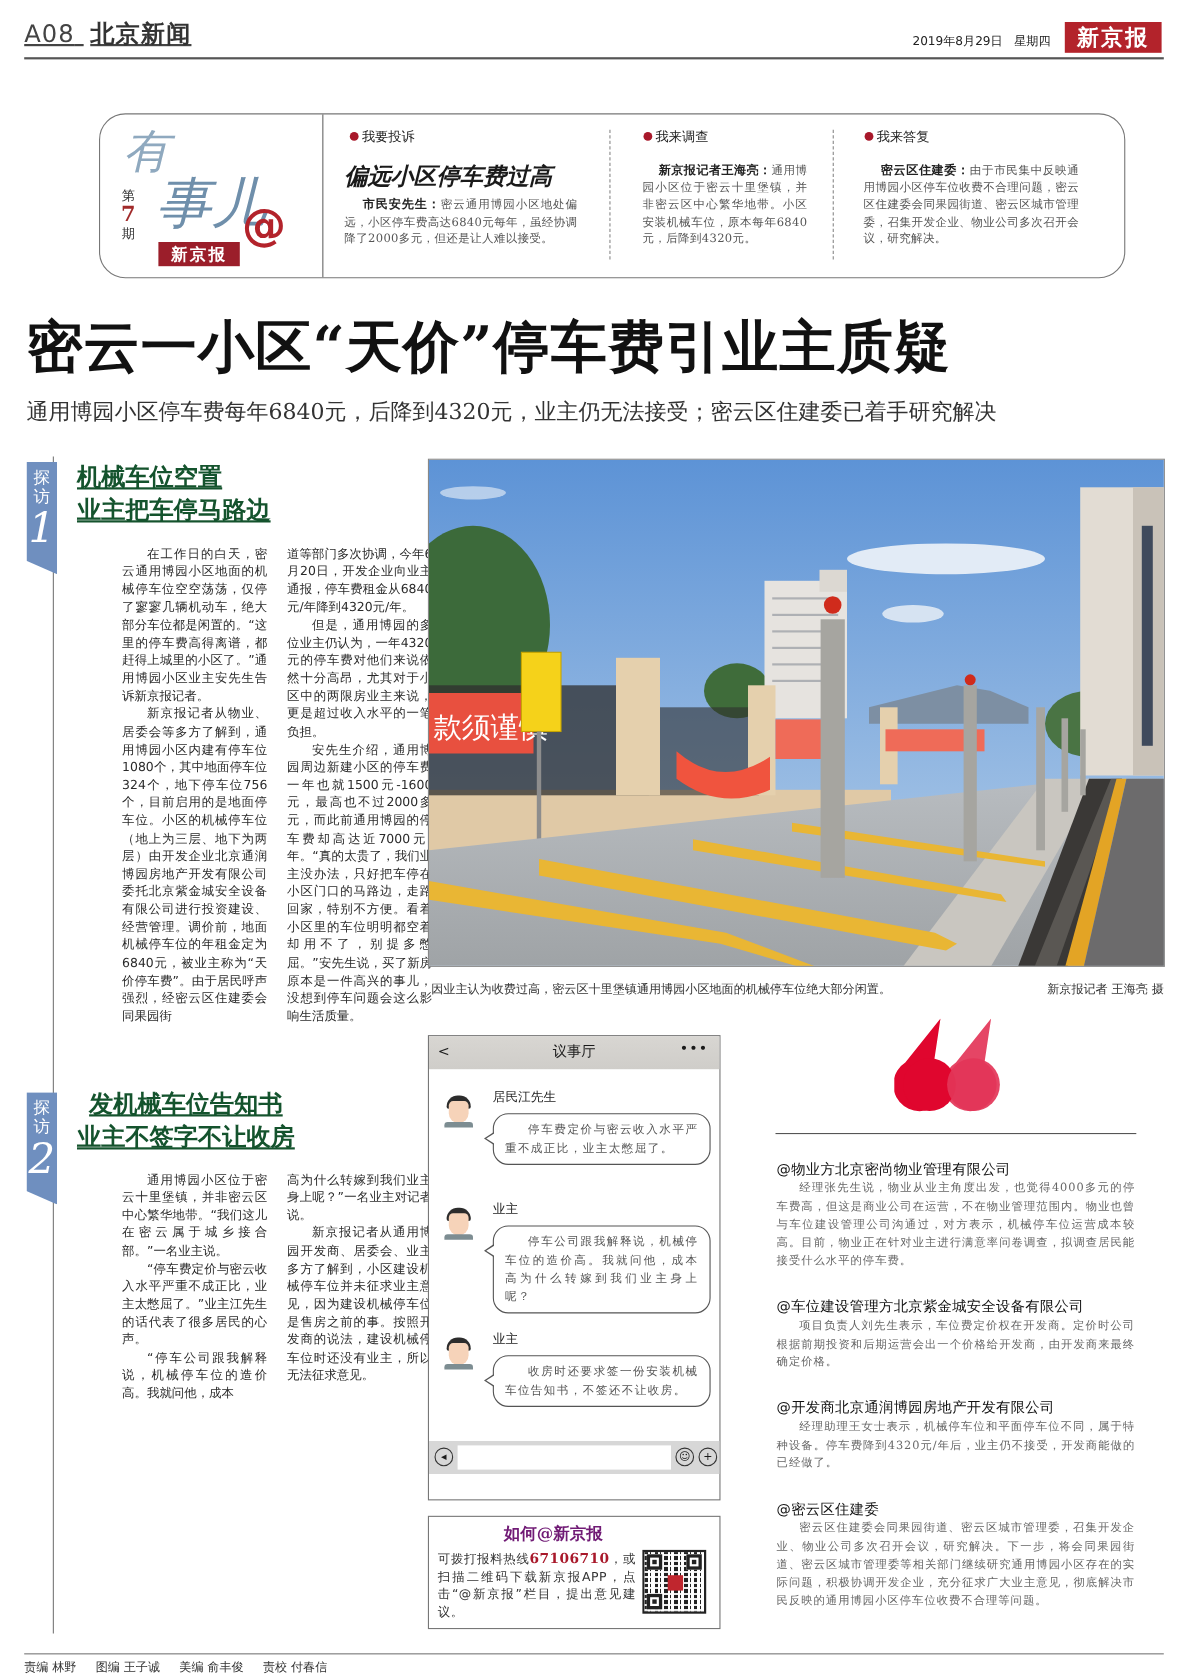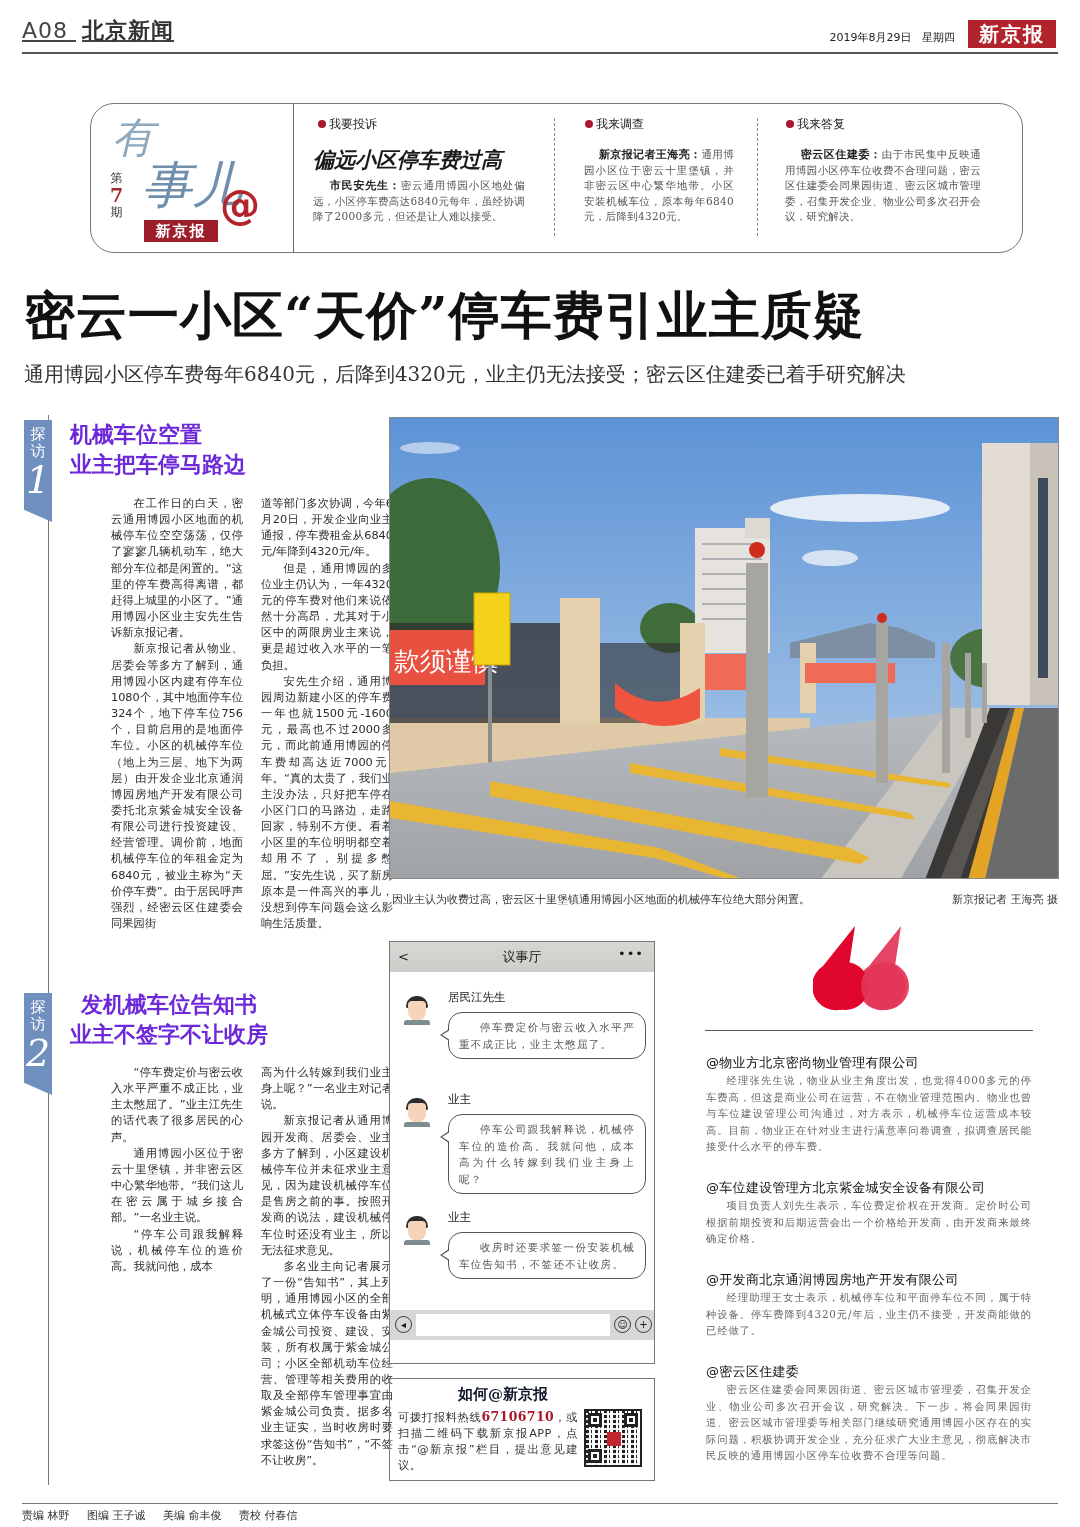--- a/index.html
+++ b/index.html
@@ -32,21 +32,21 @@
 
   
   .headline { left: 24px; top: 282px; font-size: 51px; font-weight: bold; letter-spacing: 1px; color: #111; white-space: nowrap; }
   .subhead { left: 24px; top: 361px; font-size: 20px; color: #333; white-space: nowrap; }
 
   
   .tag { width: 28px; background: #6f8fbf; color: #fff; text-align: center; font-family: "DejaVu Sans", sans-serif; font-size: 15px; line-height: 17px; padding-top: 6px; }
   .tag .num { font-size: 38px; font-style: italic; font-family: "DejaVu Serif", serif; line-height: 40px; display: block; }
   .tag::after { content: ""; }
   .lcol-rule { left: 48px; width: 1px; background: #777; }
-  .sec-title { left: 70px; font-size: 22px; font-weight: bold; line-height: 30px; color: #6d28d9; }
+  .sec-title { left: 70px; font-size: 22px; font-weight: bold; line-height: 30px; color: #14532d; text-decoration: underline; }
   .body-col { font-family: "DejaVu Sans", sans-serif; font-size: 11.3px; line-height: 16.15px; color: #2a2a2a; text-align: justify; width: 132px; margin-left: 42px; }
   .body-col p { text-indent: 2em; }
   .body-col p.cont { text-indent: 0; }
 
   
   .photo { left: 389px; top: 417px; width: 670px; height: 462px; border: 1px solid #888; overflow: hidden; }
   .caption { left: 392px; top: 892px; font-family: "DejaVu Sans", sans-serif; font-size: 11px; color: #333; }
   .credit { right: 22px; top: 892px; font-family: "DejaVu Sans", sans-serif; font-size: 11px; color: #333; }
   .chat-full { left: 389px; top: 941px; width: 266px; height: 423px; border: 1px solid #777; background: #fff; }
   .chat-head { height: 30px; background: linear-gradient(#d8d6d2, #cfcdc9); text-align: center; font-family: "DejaVu Sans", sans-serif; font-size: 13px; line-height: 30px; position: relative; }
@@ -61,21 +61,21 @@
   .bubble { position: absolute; left: 58px; width: 198px; border: 1.2px solid #555; border-radius: 14px; padding: 6px 10px; font-size: 10.5px; line-height: 16.5px; color: #555; text-align: justify; letter-spacing: 1.3px; }
   .bubble p { text-indent: 2em; }
   .bubble::before { content: ""; position: absolute; left: -9px; top: 16px; width: 0; height: 0; border-top: 6px solid transparent; border-bottom: 6px solid transparent; border-right: 9px solid #555; }
   .bubble::after { content: ""; position: absolute; left: -7px; top: 17px; width: 0; height: 0; border-top: 5px solid transparent; border-bottom: 5px solid transparent; border-right: 8px solid #fff; }
   .chat-input { position: absolute; left: 0; top: 368px; width: 264px; height: 30px; background: #d7d7d7; }
   .chat-input .field { position: absolute; left: 26px; top: 4px; width: 194px; height: 22px; background: #fff; }
   .chat-icon { position: absolute; top: 6px; width: 17px; height: 17px; border: 1.2px solid #333; border-radius: 50%; font-size: 10px; text-align: center; line-height: 15px; font-family: "DejaVu Sans", sans-serif; }
 
   
   .howto { left: 389px; top: 1378px; width: 266px; height: 103px; border: 1px solid #777; }
-  .howto-title { position: absolute; left: 0; top: 6px; width: 266px; text-align: center; padding-right: 40px; font-size: 15px; font-weight: bold; color: #0f172a; }
+  .howto-title { position: absolute; left: 0; top: 6px; width: 266px; text-align: center; padding-right: 40px; font-size: 15px; font-weight: bold; color: #701a75; }
   .howto-text { position: absolute; left: 8px; top: 30px; width: 180px; font-family: "DejaVu Sans", sans-serif; font-size: 11.3px; line-height: 16px; color: #333; text-align: justify; letter-spacing: 0.4px; }
   .howto-text .hot { color: #a8182a; font-weight: bold; font-family: "DejaVu Serif", serif; font-size: 12.5px; }
   .qr { position: absolute; left: 194px; top: 30px; width: 58px; height: 58px; background:
       repeating-linear-gradient(90deg, #222 0 3px, #fff 3px 5px, #222 5px 6px, #fff 6px 9px),
       #fff; border: 2px solid #222; }
   .qr::before { content: ""; position: absolute; inset: 0; background: repeating-linear-gradient(0deg, rgba(255,255,255,0.9) 0 2px, transparent 2px 5px); }
   .qr .finder { position: absolute; width: 14px; height: 14px; border: 3px solid #222; background: #fff; z-index: 2; }
   .qr .finder::after { content: ""; position: absolute; left: 2px; top: 2px; width: 4px; height: 4px; background: #222; }
   .qr .center { position: absolute; left: 21px; top: 21px; width: 14px; height: 14px; background: #c0262e; z-index: 2; }
 
@@ -167,28 +167,27 @@
 
 <div class="abs tag" style="left:24px; top:993px; height:102px; clip-path: polygon(0 0,100% 0,100% 100%,0 88%);">
   <span>探访</span>
   <span class="num">2</span>
 </div>
 <div class="abs sec-title" style="top:989px;text-align:center;">
   <div>发机械车位告知书</div>
   <div>业主不签字不让收房</div>
 </div>
 <div class="abs body-col" style="left:69px; top:1065px;">
+  <p>通用博园小区位于密云十里堡镇，并非密云区中心繁华地带。“我们这儿在密云属于城乡接合部。”一名业主说。</p>
   <p>“停车费定价与密云收入水平严重不成正比，业主太憋屈了。”业主江先生的话代表了很多居民的心声。</p>
-  <p>通用博园小区位于密云十里堡镇，并非密云区中心繁华地带。“我们这儿在密云属于城乡接合部。”一名业主说。</p>
   <p>“停车公司跟我解释说，机械停车位的造价高。我就问他，成本</p>
 </div>
 <div class="abs body-col" style="left:219px; top:1065px;">
   <p class="cont">高为什么转嫁到我们业主身上呢？”一名业主对记者说。</p>
   <p>新京报记者从通用博园开发商、居委会、业主多方了解到，小区建设机械停车位并未征求业主意见，因为建设机械停车位是售房之前的事。按照开发商的说法，建设机械停车位时还没有业主，所以无法征求意见。</p>
-  <p>多名业主向记者展示了一份“告知书”，其上列明，通用博园小区的全部机械式立体停车设备由紫金城公司投资、建设、安装，所有权属于紫金城公司；小区全部机动车位经营、管理等相关费用的收取及全部停车管理事宜由紫金城公司负责。据多名业主证实，当时收房时要求签这份“告知书”，“不签不让收房”。</p>
 </div>
 
 <div class="abs photo">
   <svg width="670" height="462" viewBox="0 0 670 462" xmlns="http://www.w3.org/2000/svg">
     <defs>
       <linearGradient id="sky" x1="0" y1="0" x2="0" y2="1">
         <stop offset="0" stop-color="#5d93d6"></stop>
         <stop offset="1" stop-color="#b8d1ea"></stop>
       </linearGradient>
       <linearGradient id="ground" x1="0" y1="0" x2="0" y2="1">

